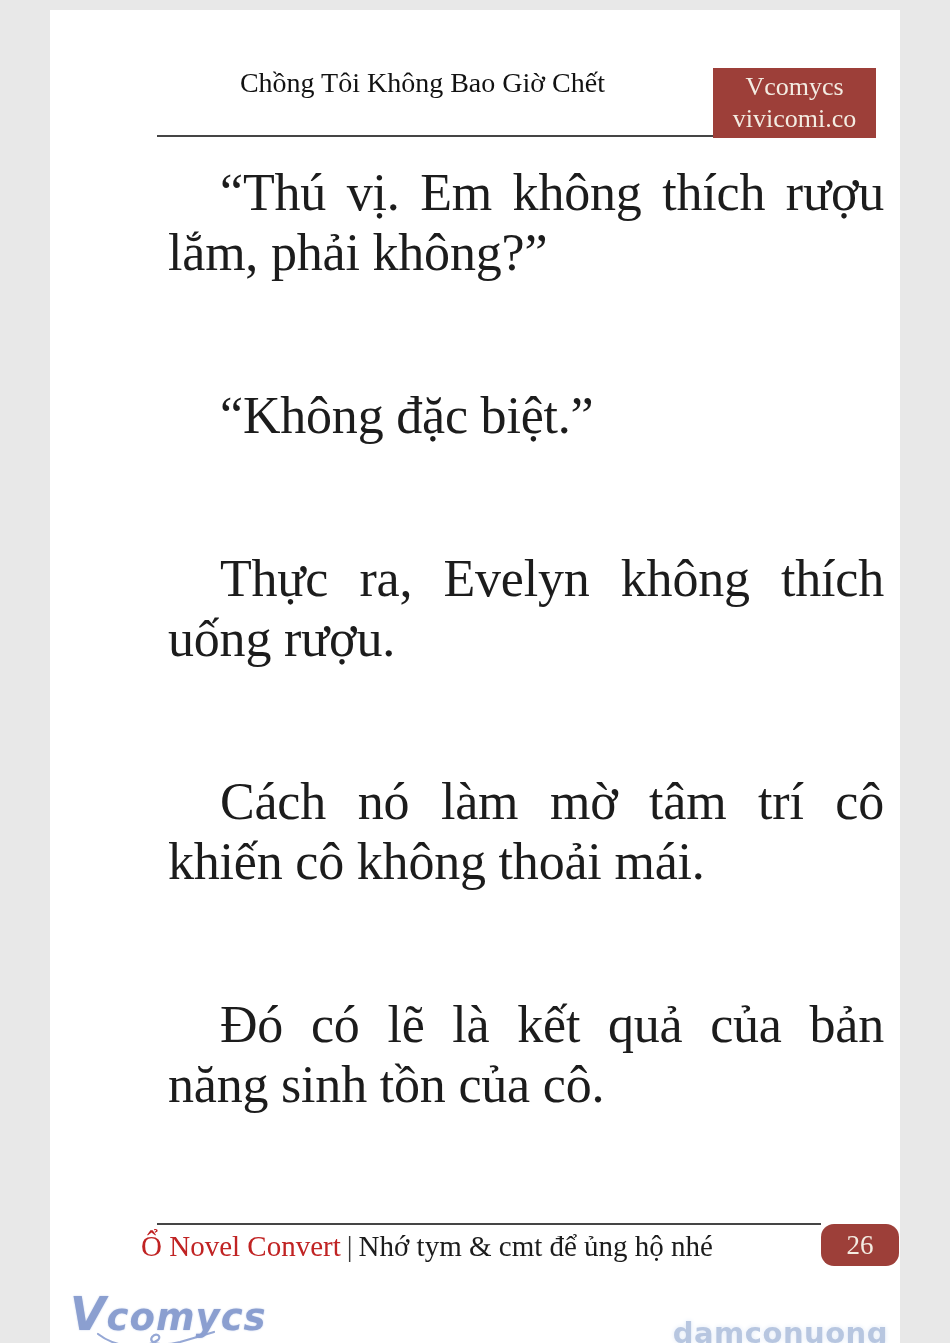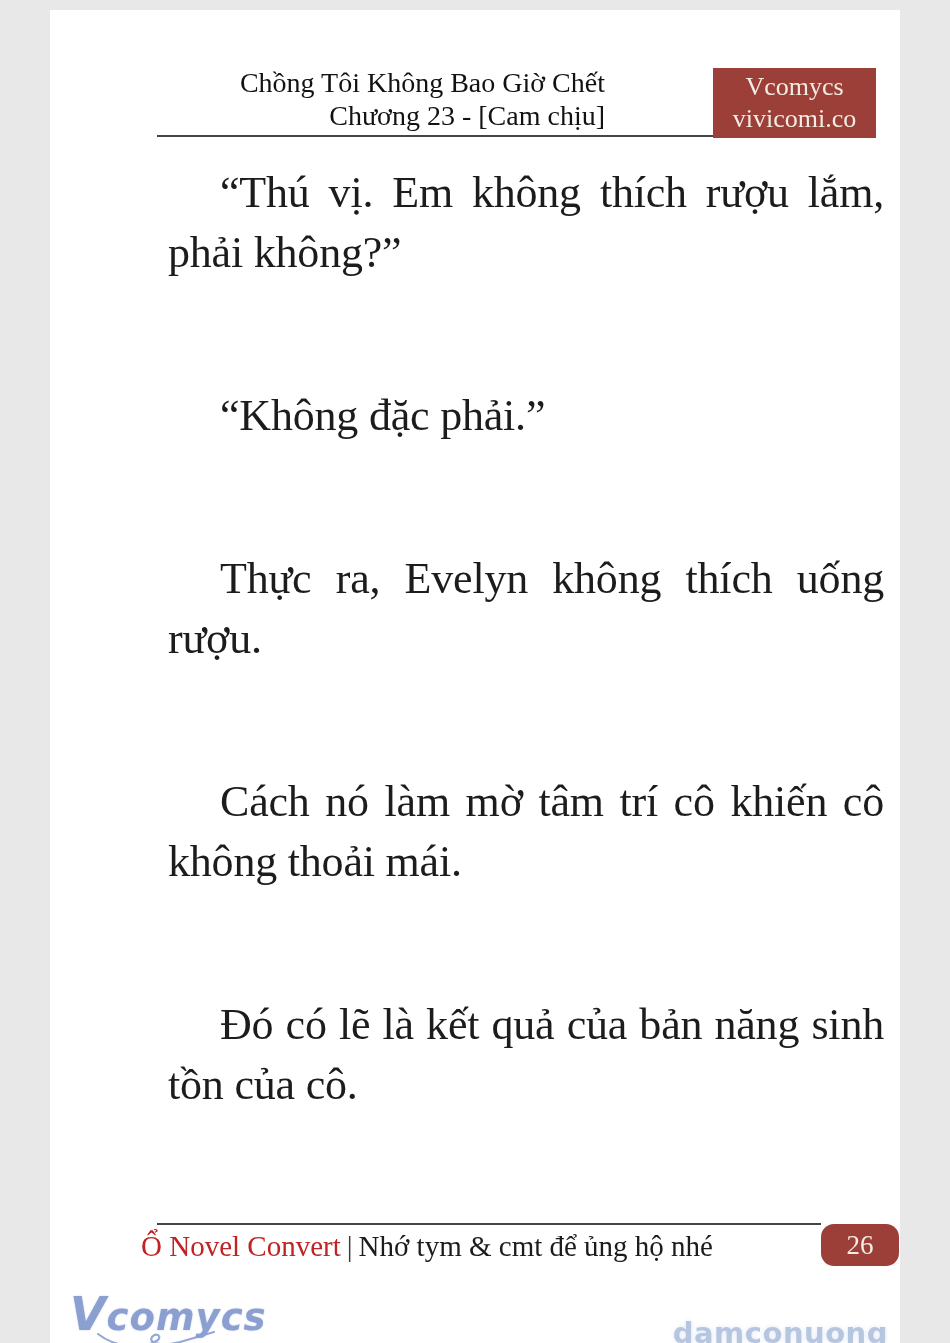--- a/index.html
+++ b/index.html
@@ -50,21 +50,21 @@
 
   
   .content {
     position: absolute;
     left: 118px;
     top: 153px;
     width: 716px;
   }
   .content p {
     margin: 0 0 103px 0;
-    font-size: 44px;
+    font-size: 52px;
     line-height: 60px;
     color: #1c1c1c;
     text-align: justify;
     text-indent: 52px;
     letter-spacing: -0.2px;
   }
 
   
   .footer-rule {
     position: absolute;
@@ -140,33 +140,32 @@
     letter-spacing: 0.5px;
   }
 </style>
 </head>
 <body>
 
 <div class="page">
 
   <div class="header-title">
     <div>Chồng Tôi Không Bao Giờ Chết</div>
-    <div>Chương 23 - [Cam chịu]</div>
   </div>
 
   <div class="header-badge">
     <div>Vcomycs</div>
     <div>vivicomi.co</div>
   </div>
 
   <div class="header-rule"></div>
 
   <div class="content">
     <p>“Thú vị. Em không thích rượu lắm, phải không?”</p>
-    <p>“Không đặc phải.”</p>
+    <p>“Không đặc biệt.”</p>
     <p>Thực ra, Evelyn không thích uống rượu.</p>
     <p>Cách nó làm mờ tâm trí cô khiến cô không thoải mái.</p>
     <p>Đó có lẽ là kết quả của bản năng sinh tồn của cô.</p>
   </div>
 
   <div class="footer-rule"></div>
 
   <div class="footer-credit">
     <span class="credit-group">Ổ Novel Convert</span><span class="credit-sep">|</span><span>Nhớ tym &amp; cmt để ủng hộ nhé</span>
   </div>

